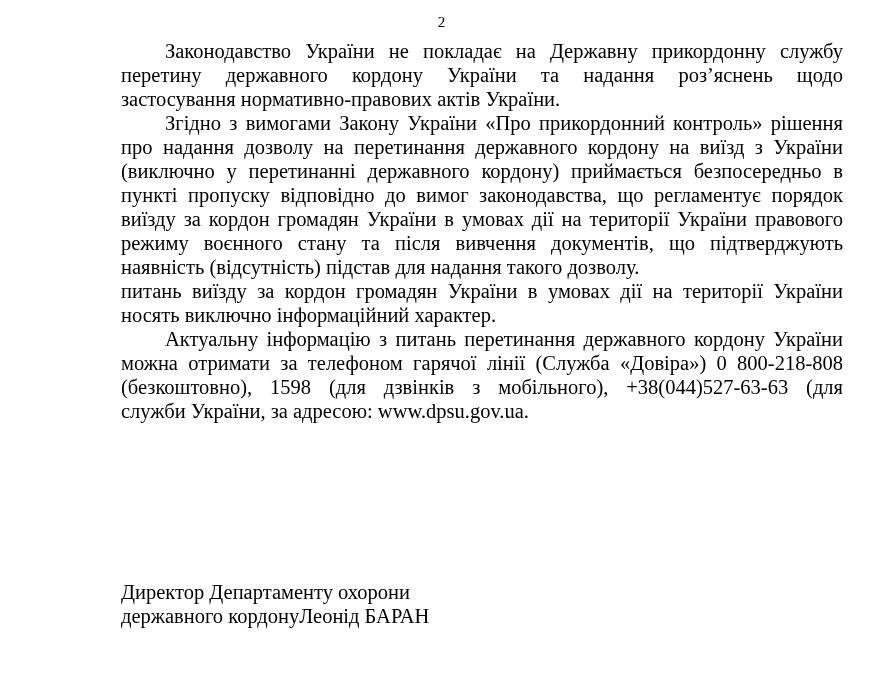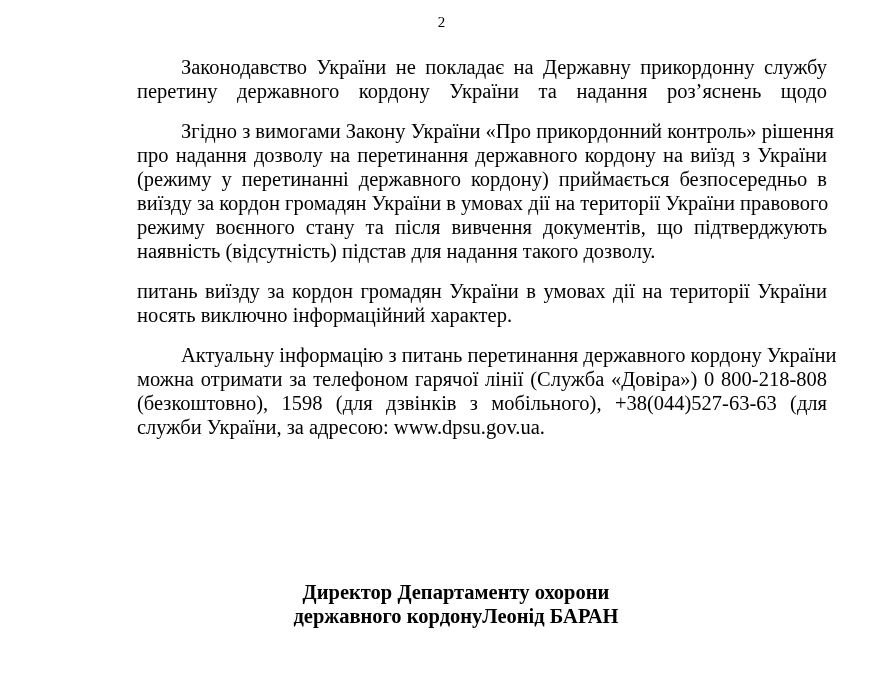--- a/index.html
+++ b/index.html
@@ -1,42 +1,44 @@
 <!DOCTYPE html>
 <html><head>
 <meta charset="utf-8">
 <style>
   html, body { margin: 0; padding: 0; background: #ffffff; }
   body { width: 883px; height: 675px; position: relative; overflow: hidden;
          font-family: "Liberation Serif", "DejaVu Serif", serif; color: #000; }
   .page-number { position: absolute; top: 14px; left: 0; width: 883px; text-align: center;
                  font-size: 15px; }
   .body-text { position: absolute; left: 121px; top: 39px; width: 722px; font-size: 20.5px; }
-  .para { margin: 16px; }
+  .para { margin: 0; }
   .line { display: block; height: 24px; line-height: 24px; white-space: nowrap;
           text-align: justify; text-align-last: justify; }
   .line.first { padding-left: 44px; }
   .line.last { text-align: left; text-align-last: left; }
   .signature { position: absolute; left: 121px; top: 580px; width: 670px; font-size: 20.5px; }
-  .sig-row { height: 24px; line-height: 24px; display: flex; justify-content: center; font-weight: bold; }
+  .sig-row { height: 24px; line-height: 24px; display: flex; justify-content: flex-start; }
 </style>
 </head>
 <body>
 
 <div class="page-number">2</div>
 
 <div class="body-text">
   <div class="para">
     <span class="line first">Законодавство України не покладає на Державну прикордонну службу</span>
     <span class="line">перетину державного кордону України та надання роз’яснень щодо</span>
+    <span class="line last">застосування нормативно-правових актів України.</span>
   </div>
   <div class="para">
     <span class="line first">Згідно з вимогами Закону України «Про прикордонний контроль» рішення</span>
     <span class="line">про надання дозволу на перетинання державного кордону на виїзд з України</span>
-    <span class="line">(режиму у перетинанні державного кордону) приймається безпосередньо в</span>
+    <span class="line">(виключно у перетинанні державного кордону) приймається безпосередньо в</span>
+    <span class="line">пункті пропуску відповідно до вимог законодавства, що регламентує порядок</span>
     <span class="line">виїзду за кордон громадян України в умовах дії на території України правового</span>
     <span class="line">режиму воєнного стану та після вивчення документів, що підтверджують</span>
     <span class="line last">наявність (відсутність) підстав для надання такого дозволу.</span>
   </div>
   <div class="para">
     <span class="line">питань виїзду за кордон громадян України в умовах дії на території України</span>
     <span class="line last">носять виключно інформаційний характер.</span>
   </div>
   <div class="para">
     <span class="line first">Актуальну інформацію з питань перетинання державного кордону України</span>

